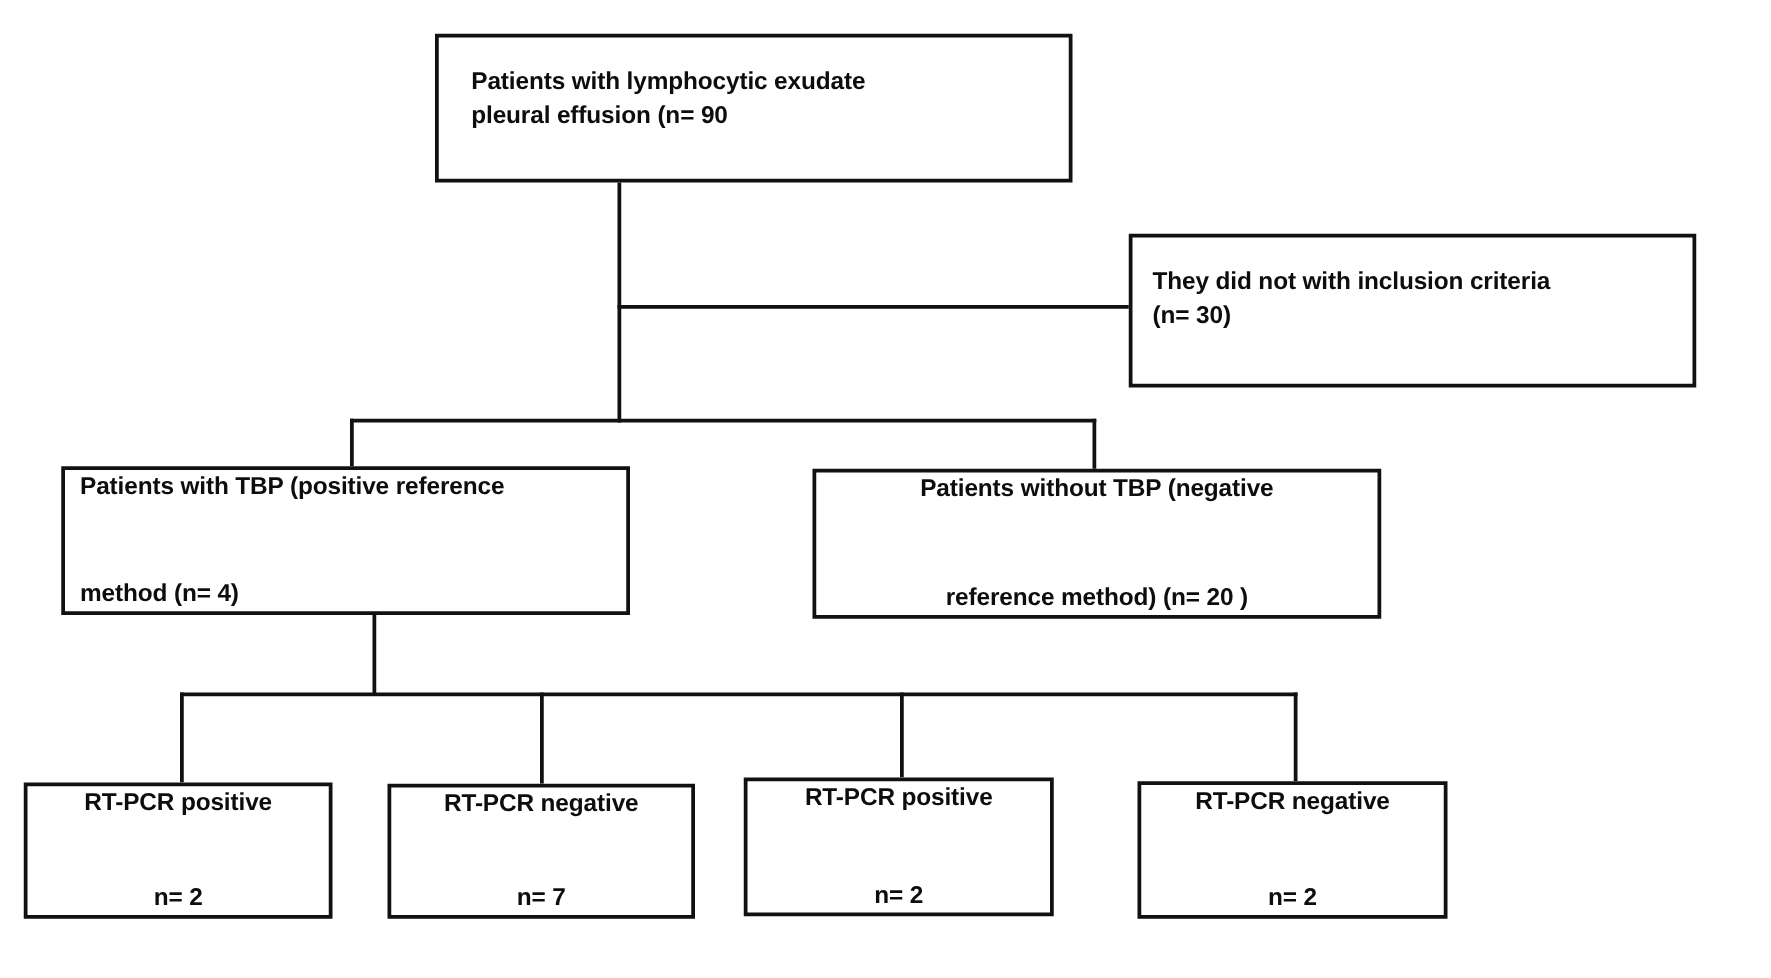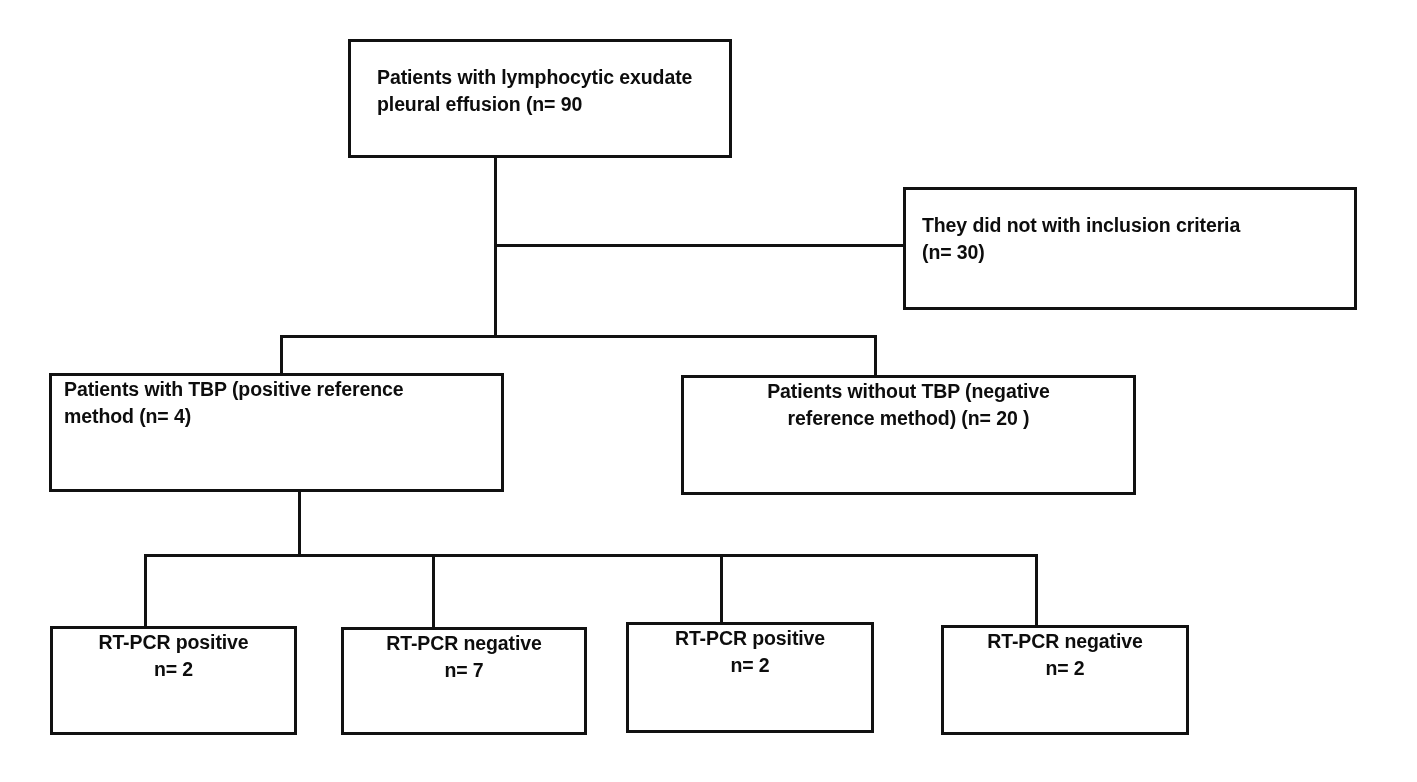--- a/index.html
+++ b/index.html
@@ -19,41 +19,40 @@
     background: #ffffff;
     overflow: hidden;
   }
   .node {
     position: absolute;
     box-sizing: border-box;
     border: 3px solid #111111;
     background: #ffffff;
     display: flex;
     flex-direction: column;
-    justify-content: flex-start;
+    justify-content: space-between;
     font-weight: bold;
     font-size: 19.5px;
     line-height: 1.38;
     color: #0d0d0d;
     letter-spacing: -0.1px;
     z-index: 2;
   }
   .node .line {
     display: block;
     white-space: nowrap;
   }
   .node.align-left {
     align-items: flex-start;
     padding: 0 0 0 14px;
   }
   .node.align-center {
     align-items: center;
     text-align: center;
     padding: 0 6px;
-    margin-left: 31px;
   }
   
   .node.top-node {
     padding-left: 26px;
     justify-content: flex-start;
     padding-top: 22px;
   }
   .node.excl-node {
     padding-left: 16px;
     justify-content: flex-start;
@@ -69,21 +68,21 @@
     z-index: 1;
   }
   .conn.v { width: 3px; }
   .conn.h { height: 3px; }
 </style>
 </head>
 <body>
 
 <div id="flowchart">
 
-  <div class="node top-node align-left" style="left:348px; top:39px; width:384px; height:119px;">
+  <div class="node top-node align-left" style="left:348px; top:27px; width:510px; height:119px;">
     <span class="line">Patients with lymphocytic exudate</span>
     <span class="line">pleural effusion (n= 90</span>
   </div>
 
   <div class="conn v" style="left:494px; top:144px; height:194px;"></div>
 
   <div class="conn h" style="left:494px; top:244px; width:411px;"></div>
 
   <div class="node excl-node align-left" style="left:903px; top:187px; width:454px; height:123px;">
     <span class="line">They did not with inclusion criteria</span>

